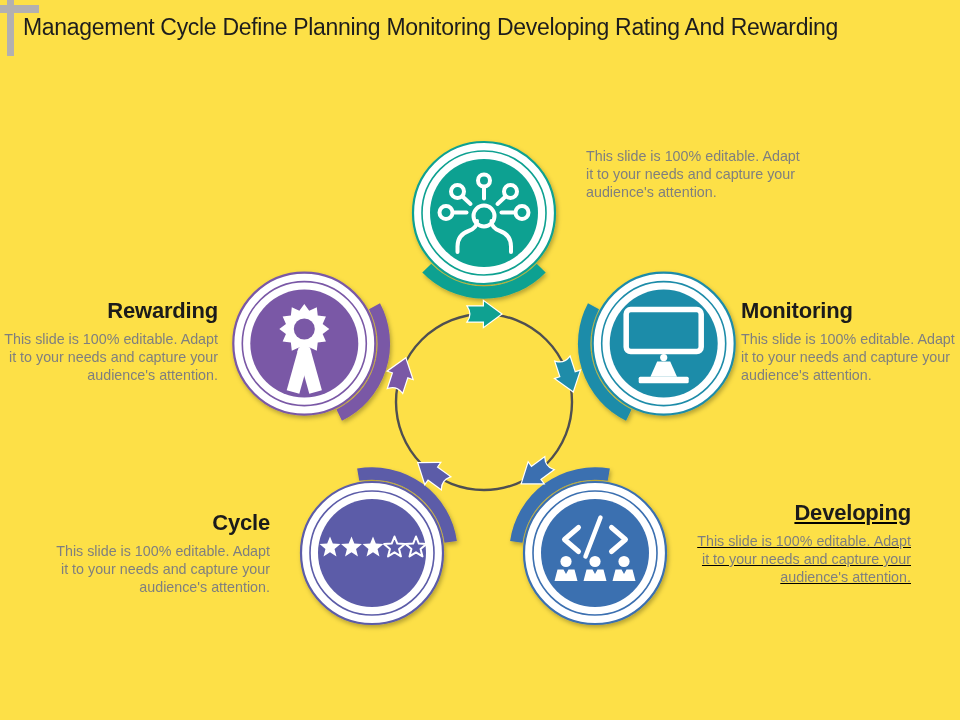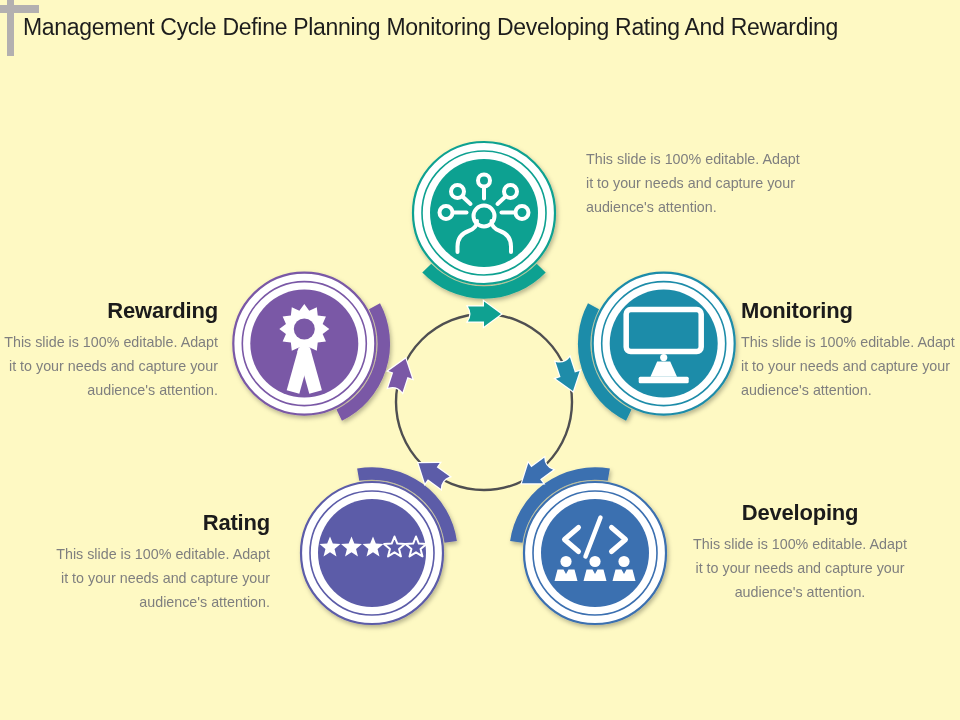--- a/index.html
+++ b/index.html
@@ -1,17 +1,17 @@
 <!DOCTYPE html>
 <html><head>
 <meta charset="utf-8">
 <style>
   html,body{margin:0;padding:0;background:#e9e9e9;}
   .slide{
-    position:relative;width:960px;height:720px;background:#fef9c3;overflow:hidden;
+    position:relative;width:960px;height:720px;background:#fde047;overflow:hidden;
     font-family:"Liberation Sans", sans-serif;
   }
   
   .corner-v{position:absolute;left:7px;top:0;width:7px;height:56px;background:#b3b0b0;}
   .corner-h{position:absolute;left:0;top:5px;width:39px;height:8px;background:#b3b0b0;}
   
   .title{
     position:absolute;left:23px;top:14px;margin:0;width:920px;
     font-size:23px;font-weight:400;color:#1d1d1d;letter-spacing:-0.3px;white-space:nowrap;
   }
@@ -26,24 +26,24 @@
   .ink-med{stroke:#ffffff;fill:none;stroke-width:4.5;stroke-linecap:round;}
   .inkfill{fill:#ffffff;stroke:none;}
   .monitor-frame{fill:none;stroke:#ffffff;stroke-width:5.5;}
   .star-filled{fill:#ffffff;stroke:none;}
   .star-empty{fill:none;stroke:#ffffff;stroke-width:2;stroke-linejoin:round;}
   .cycle-ring{fill:none;stroke-width:2.4;}
   .cyc-arrow{stroke:#ffffff;stroke-width:2.4;paint-order:stroke;}
   
   .node-text{position:absolute;width:222px;}
   .node-text h2{margin:0 0 6px 0;font-size:22px;font-weight:700;color:#1b1b1b;letter-spacing:-0.2px;}
-  .node-text p{margin:0;font-size:14.3px;line-height:24px;color:#7f7f7f;}
+  .node-text p{margin:0;font-size:14.3px;line-height:18px;color:#7f7f7f;}
   .t-planning{left:586px;top:147px;text-align:left;}
   .t-monitoring{left:741px;top:298px;text-align:left;}
-  .t-developing{left:689px;top:500px;text-align:center;}
+  .t-developing{left:689px;top:500px;text-align:right;text-decoration:underline;}
   .t-rating{left:48px;top:510px;text-align:right;}
   .t-rewarding{left:-4px;top:298px;text-align:right;}
 </style>
 </head>
 <body>
 
 <div class="slide">
 
   <div class="corner-v"></div>
   <div class="corner-h"></div>
@@ -155,21 +155,21 @@
     <h2>Monitoring</h2>
     <p>This slide is 100% editable. Adapt it to your needs and capture your audience's attention.</p>
   </div>
 
   <div class="node-text t-developing">
     <h2>Developing</h2>
     <p>This slide is 100% editable. Adapt it to your needs and capture your audience's attention.</p>
   </div>
 
   <div class="node-text t-rating">
-    <h2>Rating</h2>
+    <h2>Cycle</h2>
     <p>This slide is 100% editable. Adapt it to your needs and capture your audience's attention.</p>
   </div>
 
   <div class="node-text t-rewarding">
     <h2>Rewarding</h2>
     <p>This slide is 100% editable. Adapt it to your needs and capture your audience's attention.</p>
   </div>
 
 </div>
 

